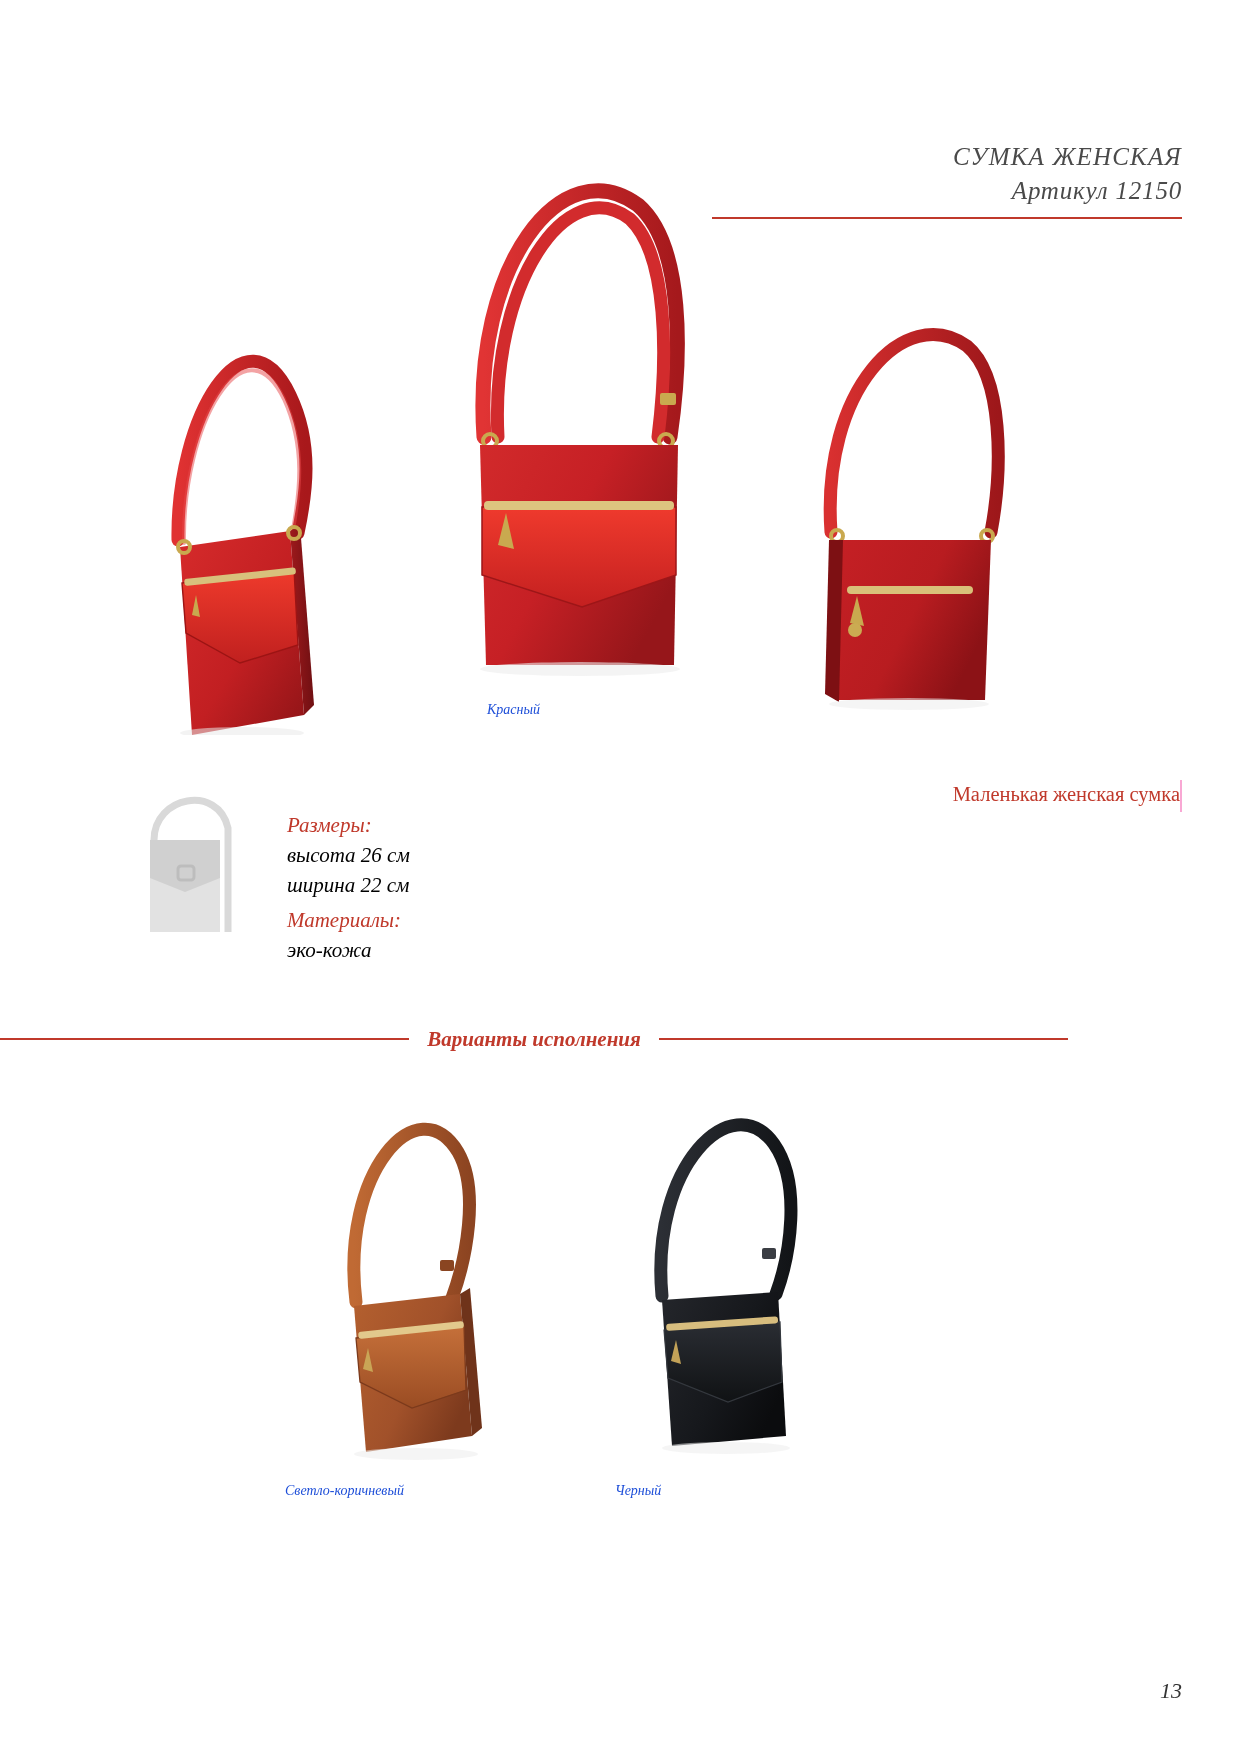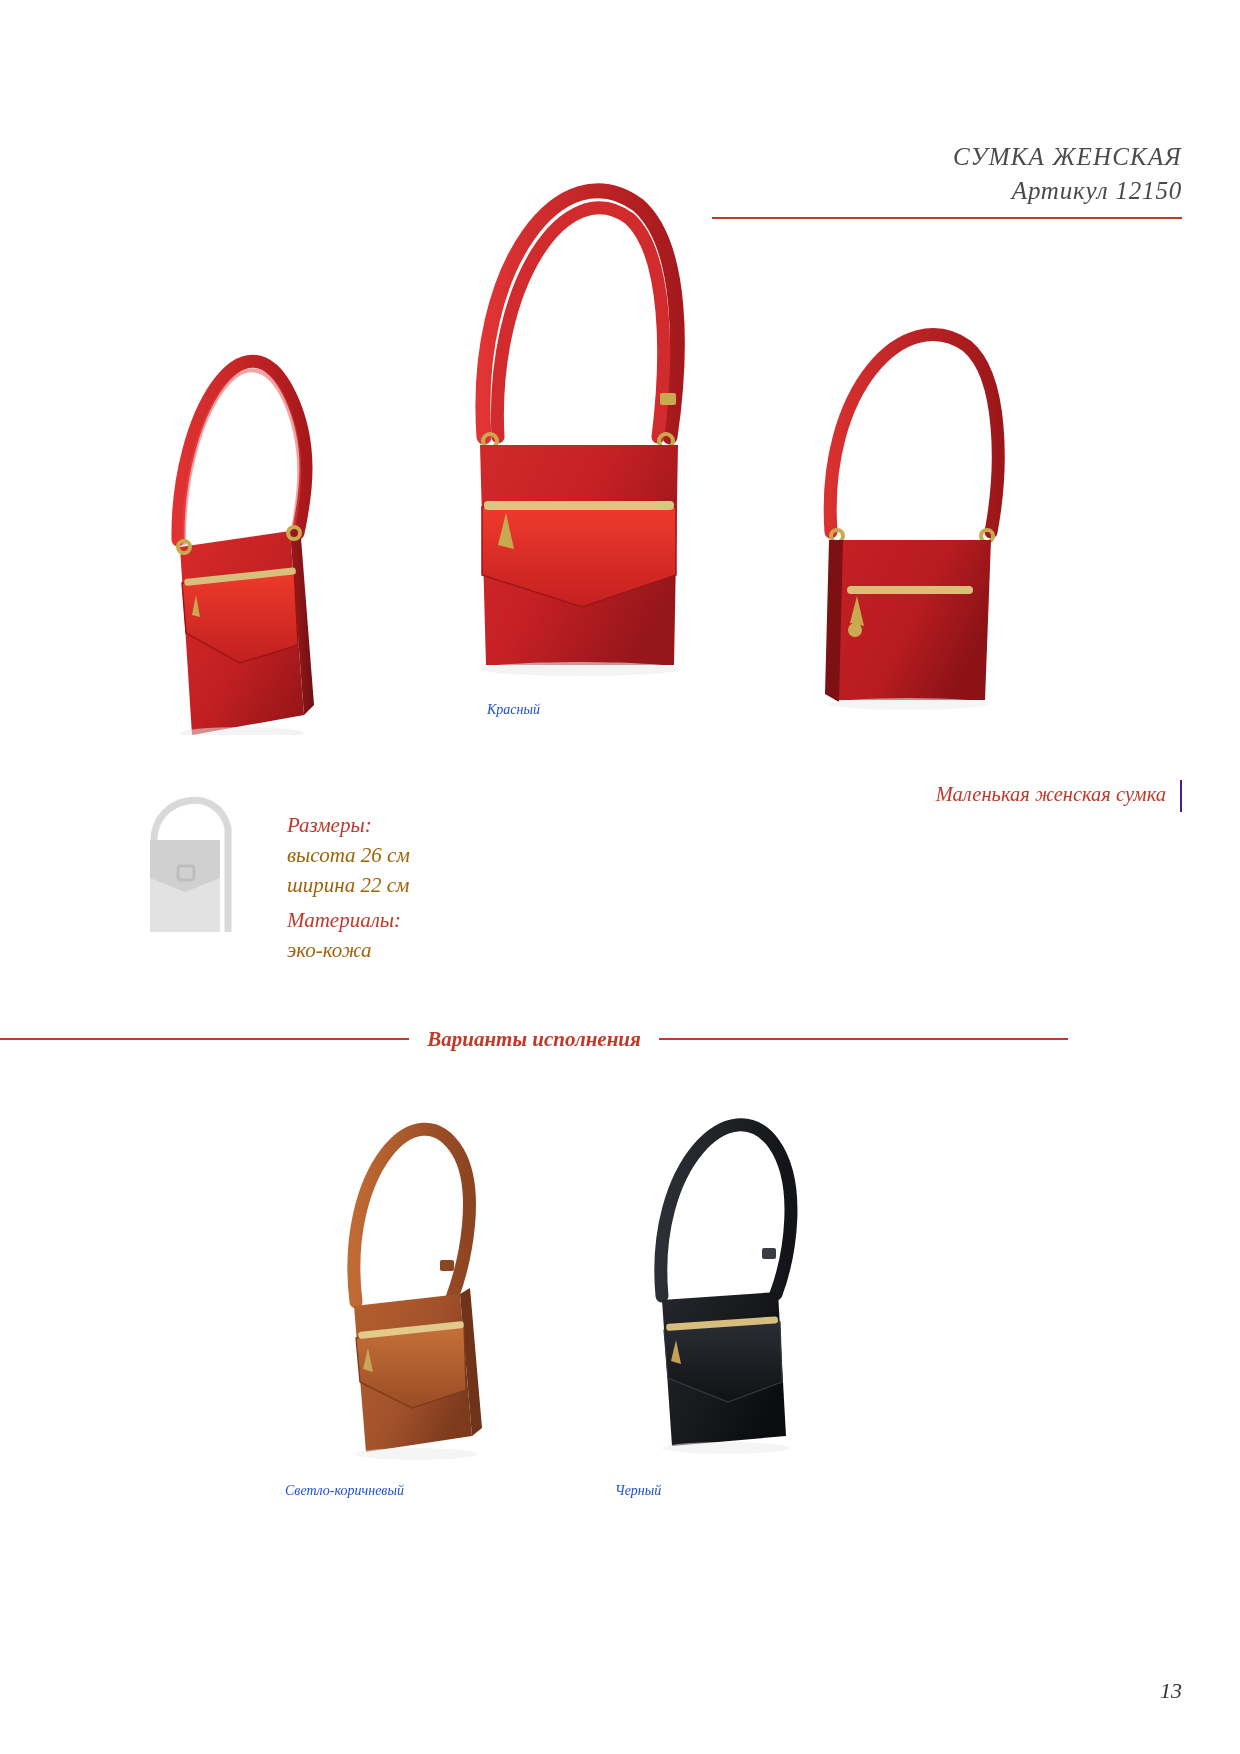--- a/index.html
+++ b/index.html
@@ -72,38 +72,36 @@
     width: 240px;
     font-size: 21px;
     line-height: 1.42;
     margin-top: 16px;
   }
   .specs .lbl {
     color: #c0392b;
     font-style: italic;
   }
   .specs .val {
-    color: #a16207;
+    color: #000000;
     font-style: italic;
   }
   .specs .gap { height: 6px; }
 
   
   .descr {
     position: absolute;
     right: 58px;
     top: 780px;
     width: 430px;
     text-align: right;
     font-size: 20.5px;
-    font-style: italic;
     line-height: 1.44;
     color: #2b2b2b;
-    padding-right: 14px;
-    border-right: 2px solid #4c1d95;
+    border-right: 2px solid #f9a8d4;
   }
   .descr .dtitle {
     color: #c0392b;
     margin-bottom: 2px;
   }
 
   
   .variants-bar {
     position: absolute;
     left: 0;

